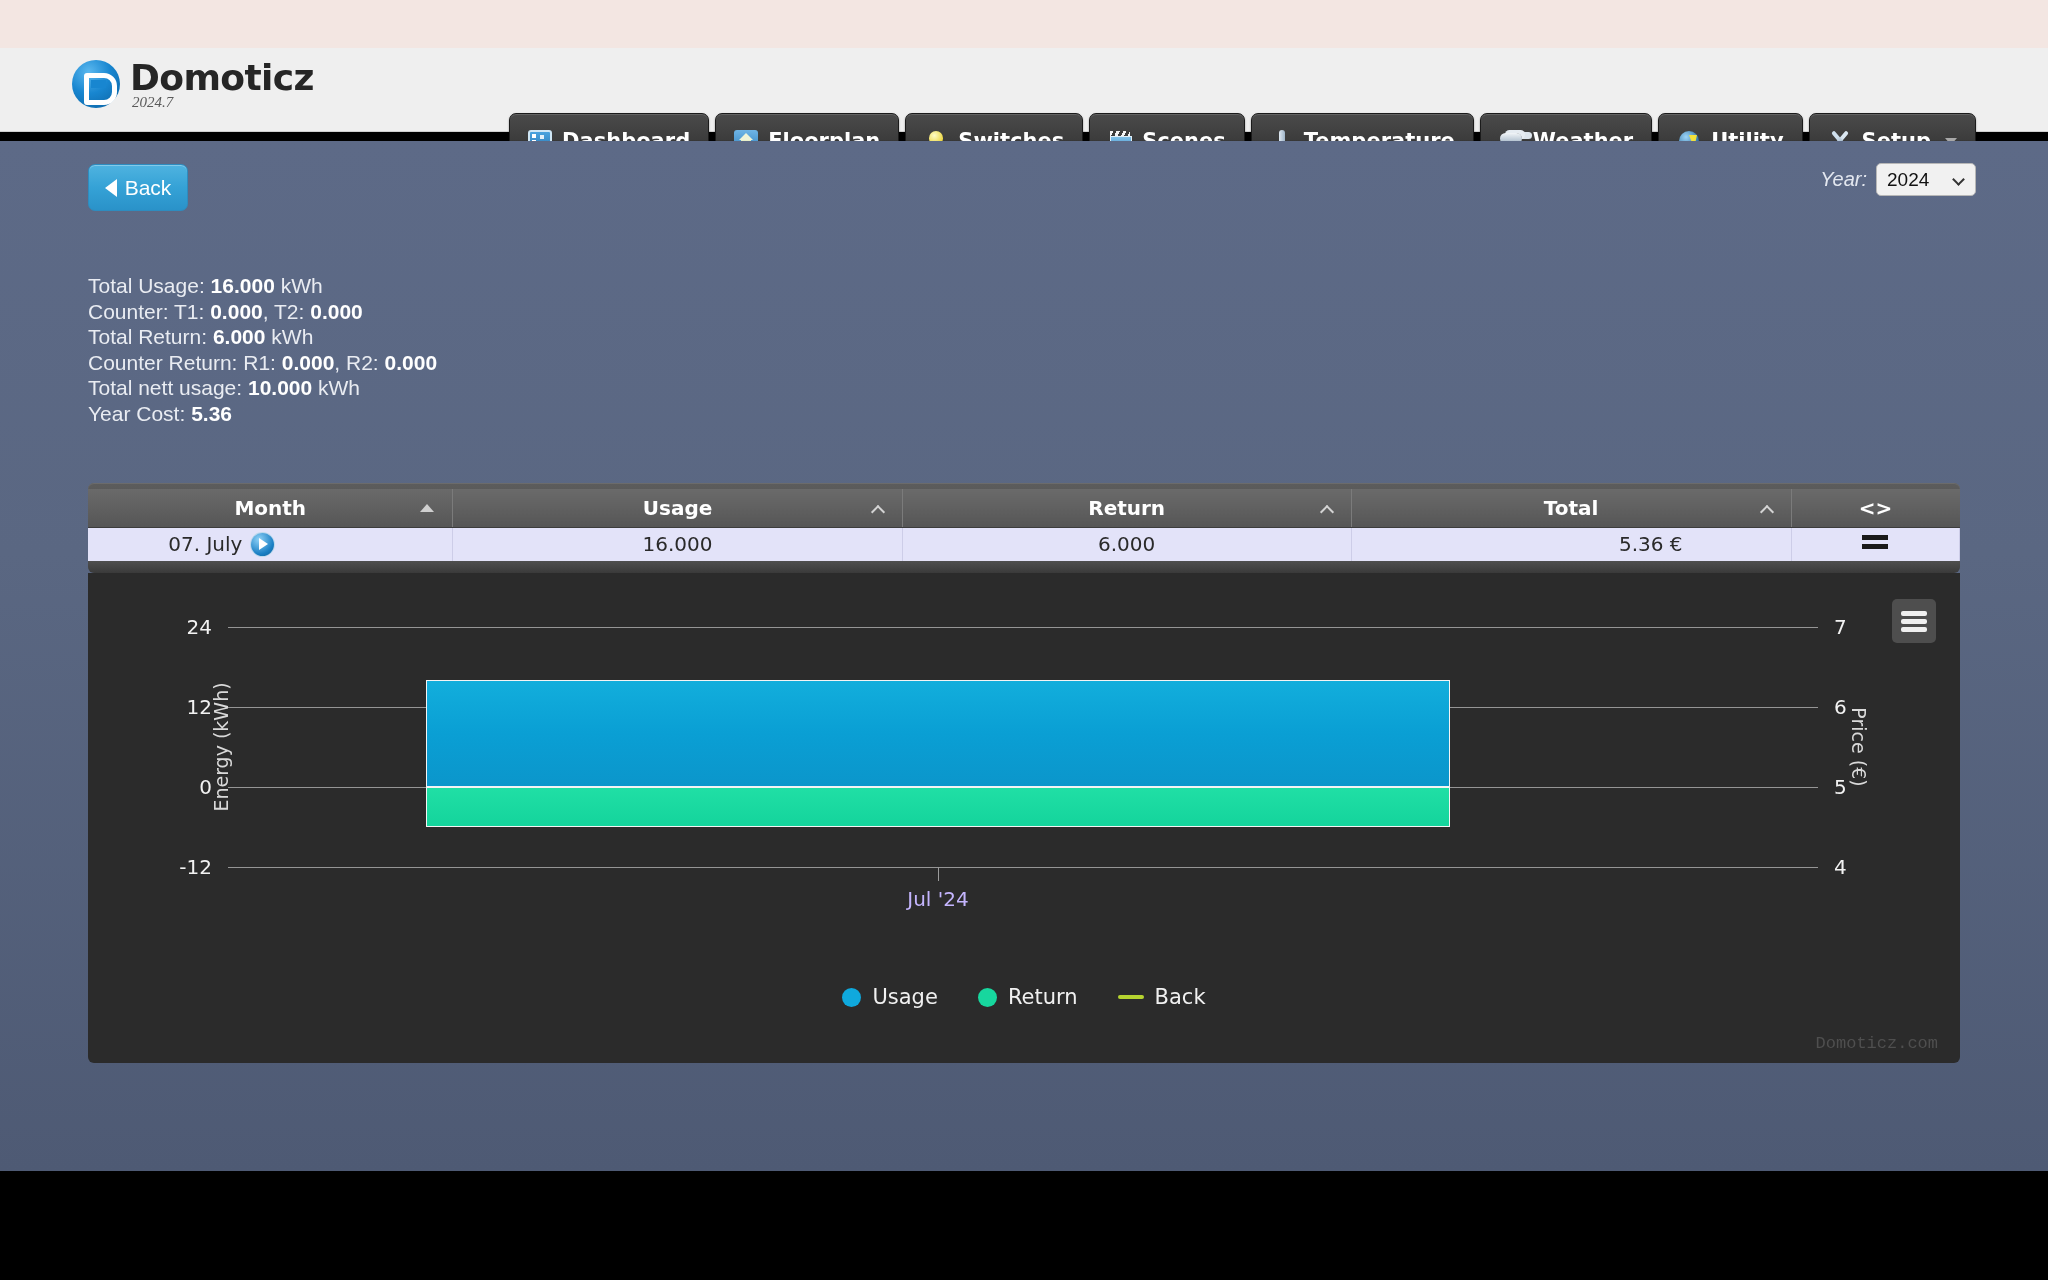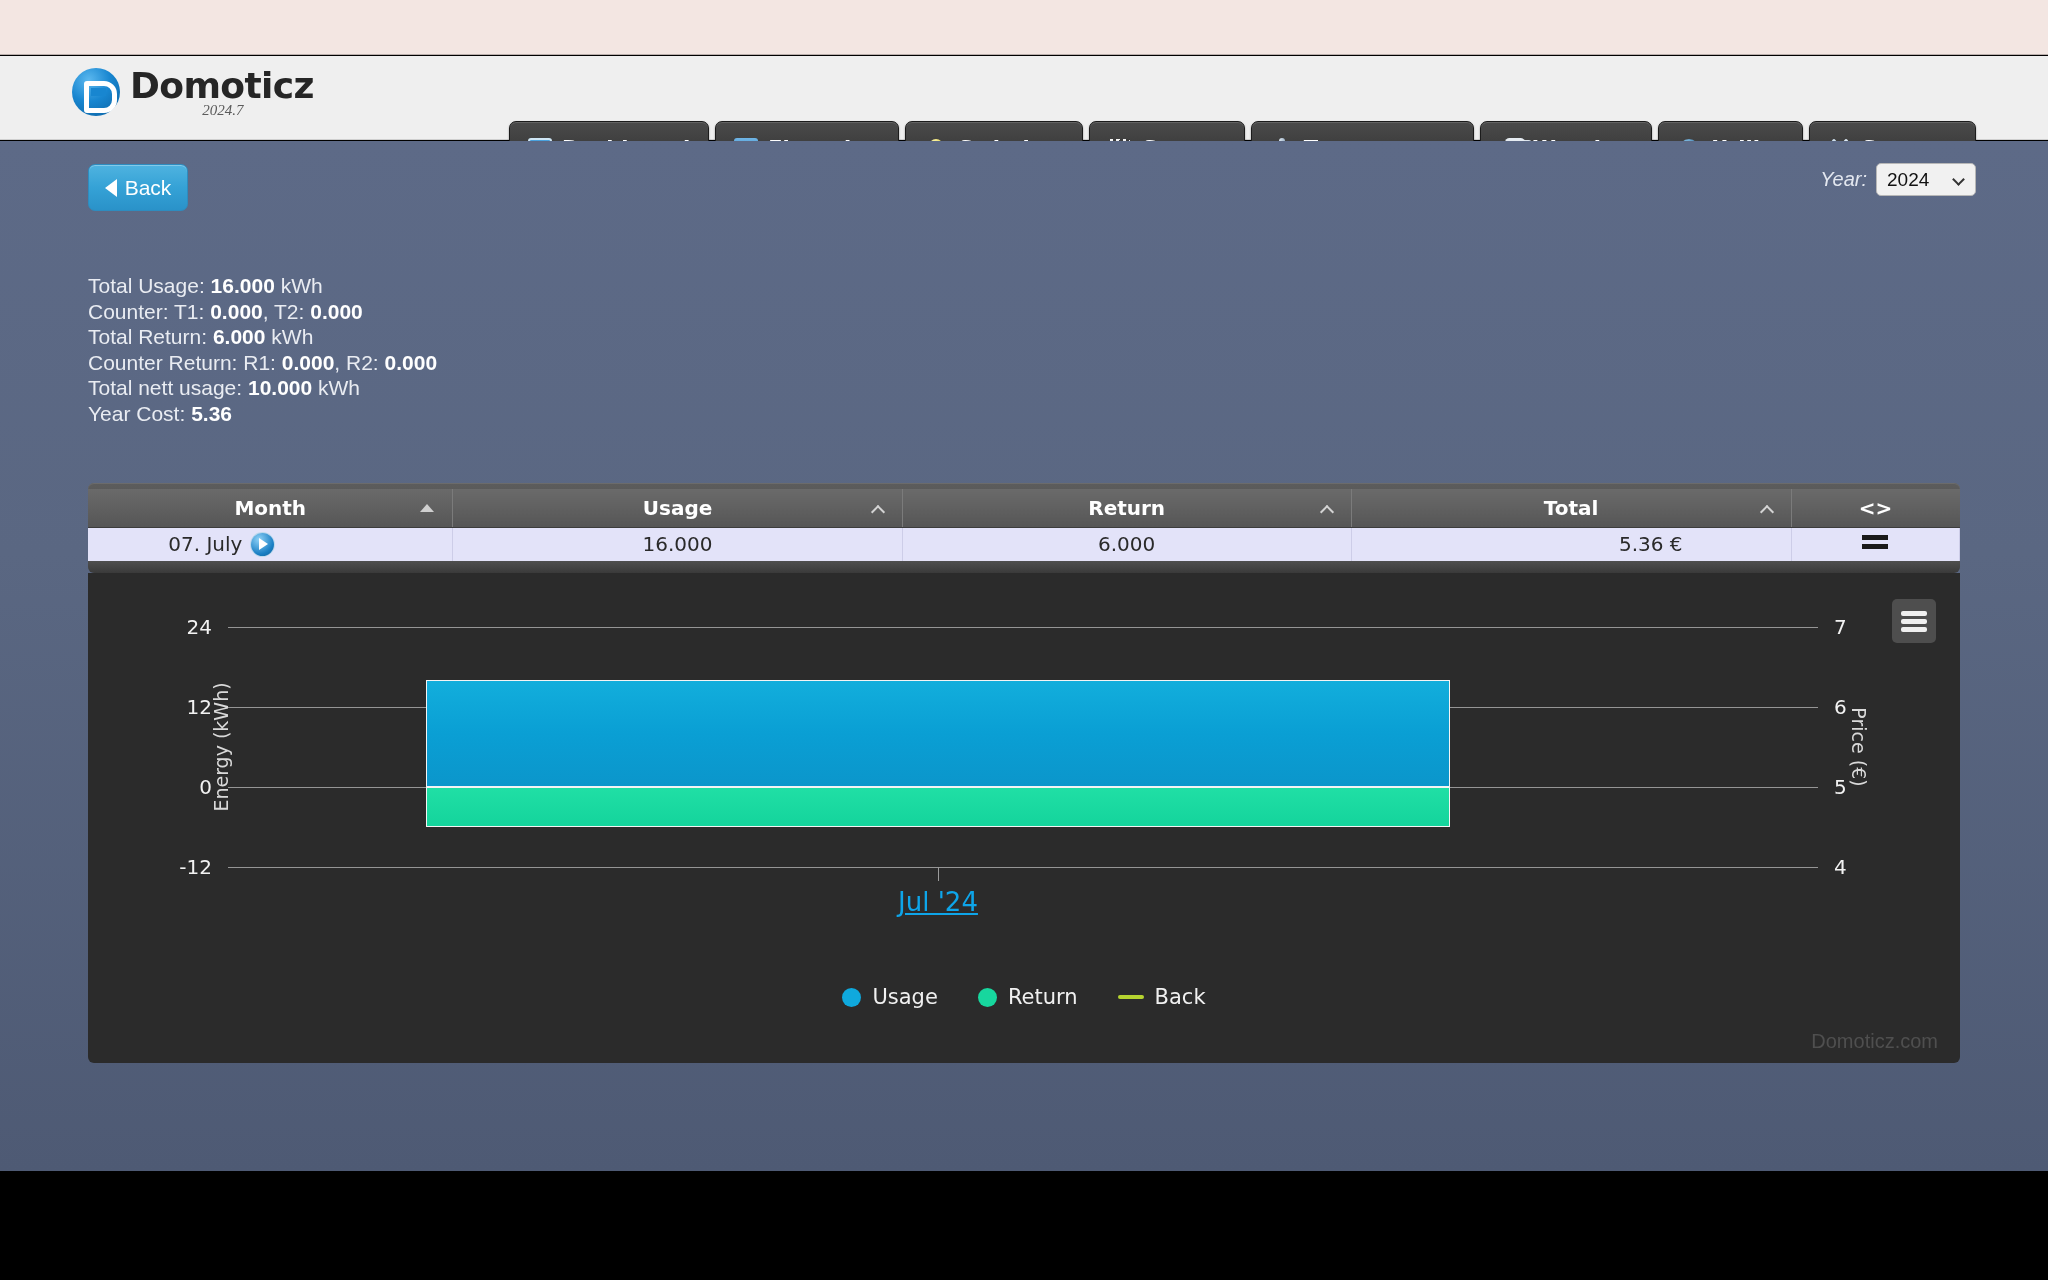--- a/index.html
+++ b/index.html
@@ -26,26 +26,25 @@
     top: 0; left: 0;
     width: 2048px;
     height: 55px;
     background: #f3e6e2;
     border-bottom: 1px solid #b9aeab;
   }
 
   
   .header {
     position: absolute;
-    top: 56px; left: 0;
+    top: 48px; left: 0;
     width: 2048px;
     height: 84px;
     background: #efefef;
     border-bottom: 1px solid #cfcfcf;
-    text-align: center;
   }
 
   .brand {
     position: absolute;
     left: 72px; top: 9px;
     display: flex;
     align-items: center;
     gap: 10px;
   }
   .brand-logo {
@@ -555,25 +554,24 @@
   .bar-usage  { background: linear-gradient(to bottom, #12aedc 0%, #0a9fd4 50%, #0b96cb 100%); }
   .bar-return { background: linear-gradient(to bottom, #20dfa5 0%, #14d49c 100%); }
 
   .xtick-mark {
     position: absolute;
     width: 1px; height: 14px;
     background: #9b9b9b;
   }
   .xtick-label {
     position: absolute;
-    color: #0ea5e9;
-    font-size: 26px;
+    color: #c4b5fd;
+    font-size: 20px;
     transform: translateX(-50%);
     font-family: "DejaVu Sans", sans-serif;
-    text-decoration: underline;
   }
 
   .legend {
     position: absolute;
     left: 0; top: 412px;
     width: 100%;
     display: flex;
     justify-content: center;
     gap: 40px;
     align-items: center;
@@ -587,22 +585,22 @@
     cursor: pointer;
     font-family: "DejaVu Sans", sans-serif;
   }
   .legend-dot { width: 19px; height: 19px; border-radius: 50%; }
   .legend-line { width: 26px; height: 4px; border-radius: 2px; }
 
   .watermark {
     position: absolute;
     right: 22px; bottom: 10px;
     color: #4f4f4f;
-    font-size: 20px;
-    font-family: Liberation Sans, sans-serif;
+    font-size: 17px;
+    font-family: Liberation Mono, monospace;
   }
 
   
   .footer {
     position: absolute;
     left: 0; top: 1171px;
     width: 2048px;
     height: 71px;
     background: linear-gradient(to bottom, #4b5771 0%, #47536c 100%);
     border-top: 1px solid #3e4861;

